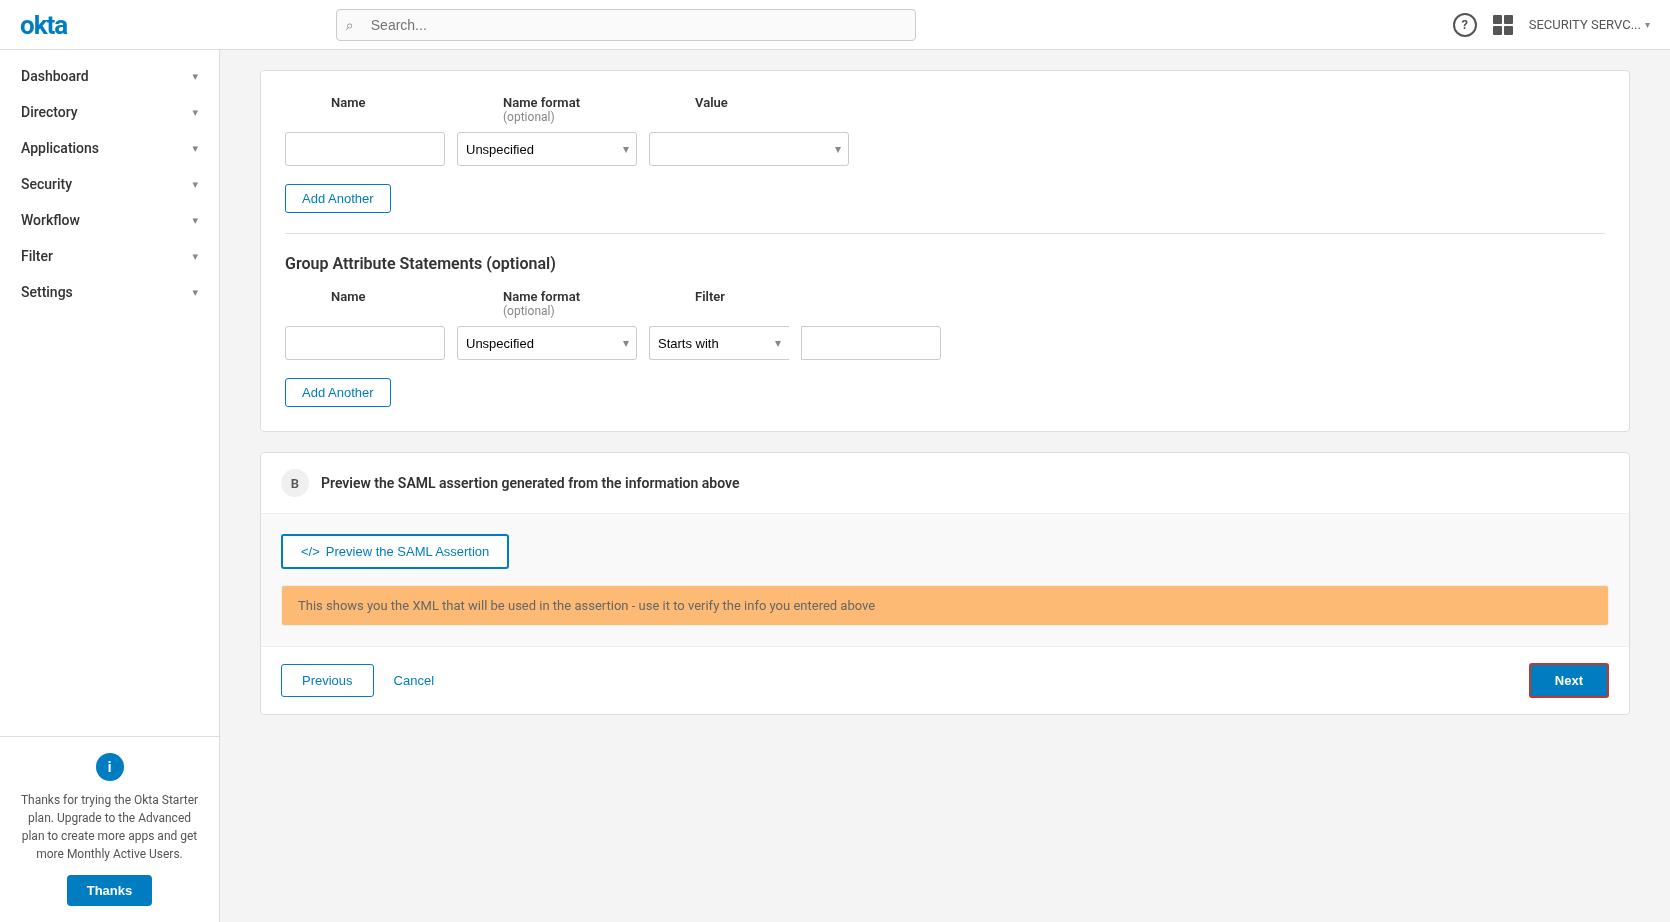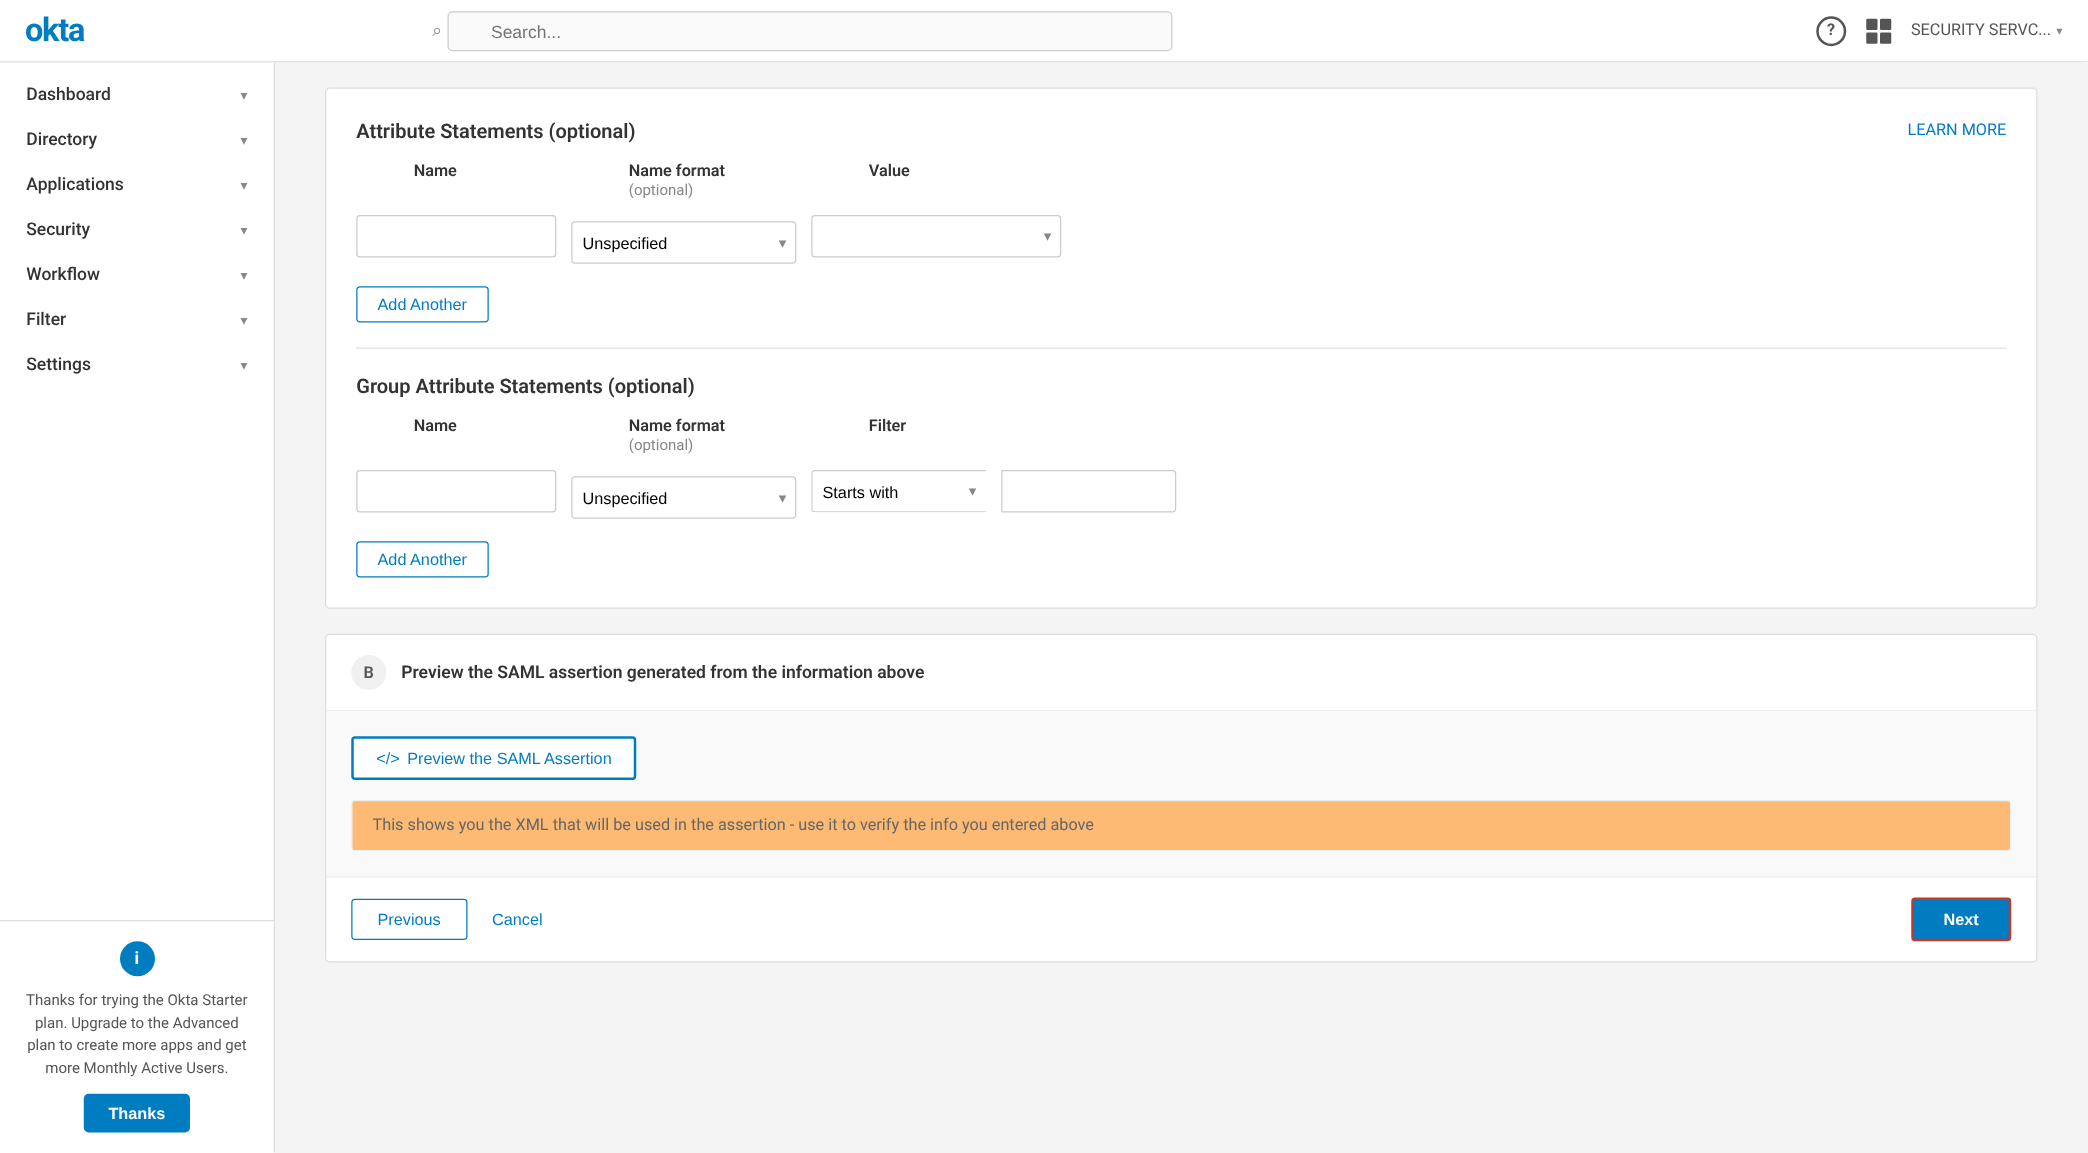--- a/index.html
+++ b/index.html
@@ -10,21 +10,21 @@
       display: flex; align-items: center; background: #fff; height: 50px;
       border-bottom: 1px solid #ddd; padding: 0 20px; position: fixed; top: 0; left: 0; right: 0; z-index: 100;
     }
     .logo { display: flex; align-items: center; }
     .logo-text { color: #007dc1; font-size: 26px; font-weight: bold; letter-spacing: -1px; }
     .search-bar {
       flex: 1; max-width: 580px; margin: 0 auto; position: relative;
     }
     .search-bar input {
       width: 100%; padding: 7px 12px 7px 34px; border: 1px solid #ccc; border-radius: 4px;
-      font-size: 14px; outline: none; background: #fafafa; margin-left: 22px;
+      font-size: 14px; outline: none; background: #fafafa;
     }
     .search-icon-wrap { position: absolute; left: 10px; top: 50%; transform: translateY(-50%); color: #888; }
     .topnav-right { display: flex; align-items: center; gap: 16px; margin-left: auto; }
     .help-icon { width: 24px; height: 24px; border: 2px solid #555; border-radius: 50%; display: flex; align-items: center; justify-content: center; font-size: 13px; font-weight: bold; color: #555; cursor: pointer; }
     .grid-icon { display: grid; grid-template-columns: 1fr 1fr; gap: 2px; width: 20px; height: 20px; cursor: pointer; }
     .grid-icon span { background: #555; border-radius: 1px; }
     .user-menu { display: flex; align-items: center; gap: 4px; cursor: pointer; color: #555; font-size: 13px; }
     .chevron-down { font-size: 10px; color: #888; }
 
     
@@ -90,21 +90,21 @@
       height: 34px; border: 1px solid #ccc; border-radius: 3px;
       padding: 0 8px; font-size: 13px; outline: none; background: #fff;
     }
     .form-input.name-field { width: 160px; }
     .form-select {
       height: 34px; border: 1px solid #ccc; border-radius: 3px;
       padding: 0 28px 0 8px; font-size: 13px; outline: none; background: #fff;
       appearance: none; cursor: pointer; width: 180px;
     }
     .select-wrapper {
-      position: relative; display: inline-block; width: 180px; margin-top: 10px;
+      position: relative; display: inline-block; width: 180px;
     }
     .select-wrapper::after {
       content: '▾'; position: absolute; right: 8px; top: 50%;
       transform: translateY(-50%); pointer-events: none; color: #888; font-size: 12px;
     }
 
     .filter-group { display: flex; gap: 12px; }
     .filter-select-wrapper {
       position: relative; display: inline-block; width: 140px;
     }
@@ -238,24 +238,20 @@
     <div class="sidebar-bottom">
       <div class="info-icon">i</div>
       <p class="sidebar-promo-text">Thanks for trying the Okta Starter plan. Upgrade to the Advanced plan to create more apps and get more Monthly Active Users.</p>
       <button class="upgrade-btn">Thanks</button>
     </div>
   </aside>
 
   <main class="main">
 
     <div class="card">
-      <div class="section-header">
-        <span class="section-title">Attribute Statements (optional)</span>
-        <a class="learn-more-link">LEARN MORE</a>
-      </div>
 
       
       <div class="form-row-header">
         <div class="col-name">Name</div>
         <div class="col-format">
           <div class="col-format-label">Name format</div>
           <div class="col-format-sub">(optional)</div>
         </div>
         <div class="col-value">Value</div>
       </div>

